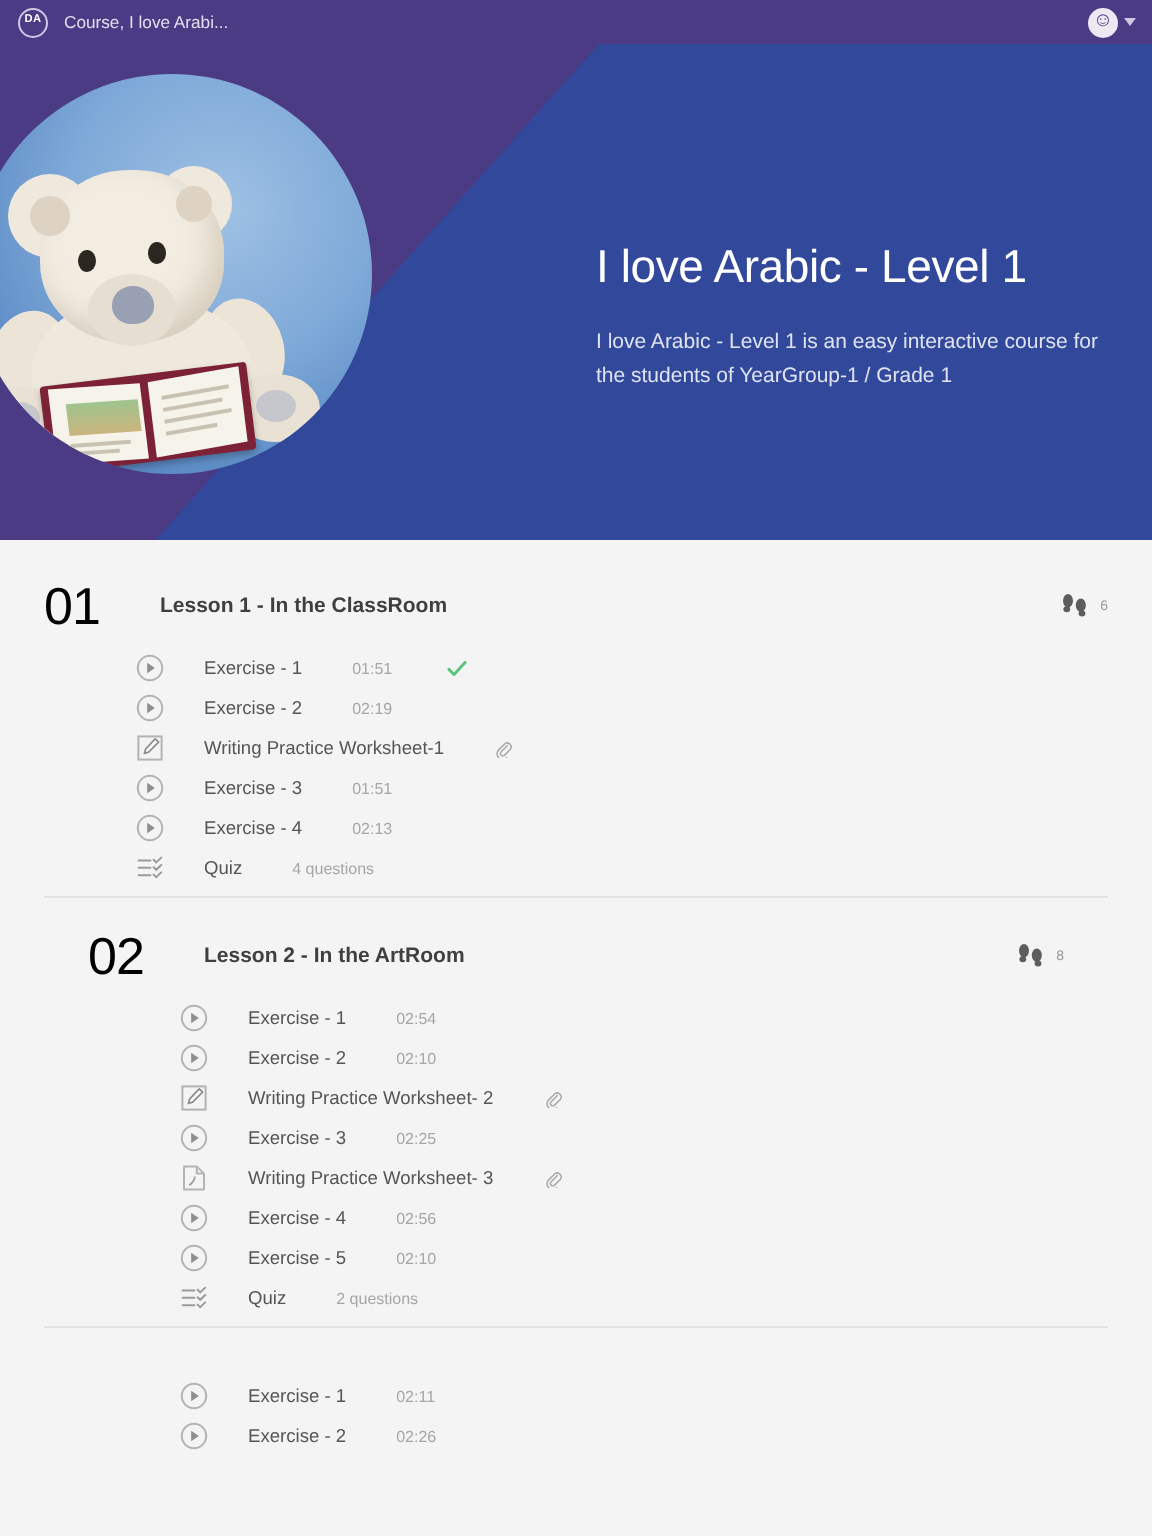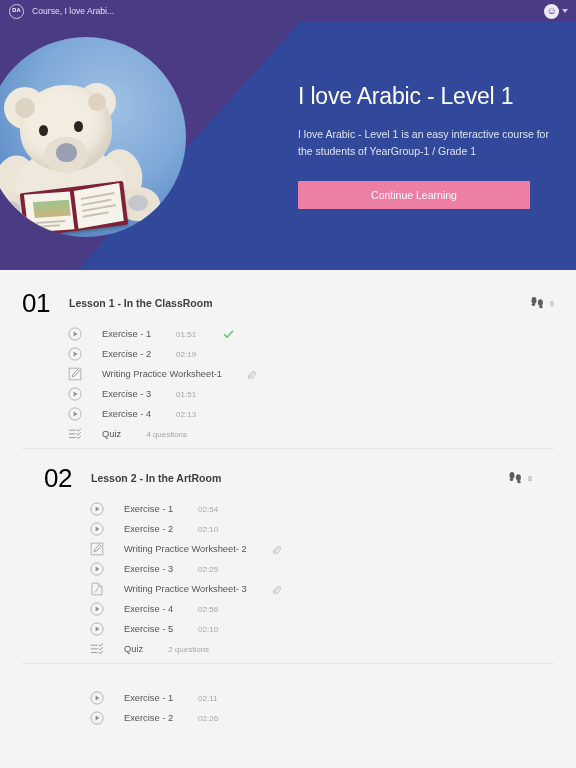--- a/index.html
+++ b/index.html
@@ -118,21 +118,21 @@
   .bear .page.l{ left:4px; transform:skewY(3deg); }
   .bear .page.r{ left:54px; transform:skewY(-3deg); }
   .bear .pic{
     position:absolute; left:8px; top:8px;
     width:36px;height:16px;
     background:linear-gradient(#9fc48e,#cbb57e);
   }
   .bear .line{ position:absolute; height:1.6px; background:#c9c2b2; }
 
   .hero-text{
-    position:absolute; left:298px; top:0;
+    position:absolute; left:298px; top:12px;
     width:268px; height:100%;
     display:flex; flex-direction:column; justify-content:center;
   }
   .hero-title{
     color:#ffffff; font-size:23px; font-weight:400;
     letter-spacing:-.2px; line-height:1.15;
   }
   .hero-desc{
     color:#dfe3f2; font-size:10.5px; line-height:1.55;
     margin-top:17px; max-width:266px;
@@ -149,21 +149,21 @@
   .lessons{ background:#f4f4f4; padding-top:4px; }
   .lesson{ padding:16px 0 4px; position:relative; }
   .lesson + .lesson{ border-top:1px solid #e3e3e3; margin:0 22px; padding-left:0; }
   .lesson-head{ display:flex; align-items:center; padding:0 22px; }
   .lesson-num{
     font-size:26px; color:#000000; font-weight:400;
     width:42px; letter-spacing:-.5px; line-height:1;
   }
   .lesson-title{
     font-size:10.5px; color:#3f3f3f; font-weight:bold;
-    margin-left:5px;
+    margin-left:16px;
   }
   .lesson-steps{ margin-left:auto; display:flex; align-items:center; gap:4px; }
   .steps-count{ font-size:7px; color:#9a9a9a; }
 
   .items{ margin-top:8px; padding-left:68px; }
   .item{
     display:flex; align-items:center;
     height:20px; gap:20px;
   }
   .item-icon{
@@ -223,21 +223,20 @@
           <div class="line" style="left:6px;top:20px;width:34px"></div>
           <div class="line" style="left:6px;top:26px;width:26px"></div>
         </div>
       </div>
     </div>
   </div>
 
   <div class="hero-text">
     <div class="hero-title">I love Arabic - Level 1</div>
     <div class="hero-desc">I love Arabic - Level 1 is an easy interactive course for the students of YearGroup-1 / Grade 1</div>
-    <button class="cta">Continue Learning</button>
   </div>
 </div>
 
 <div class="lessons">
     <div class="lesson">
       <div class="lesson-head">
         <div class="lesson-num">01</div>
         <div class="lesson-title">Lesson 1 - In the ClassRoom</div>
         <div class="lesson-steps">
           <span>

